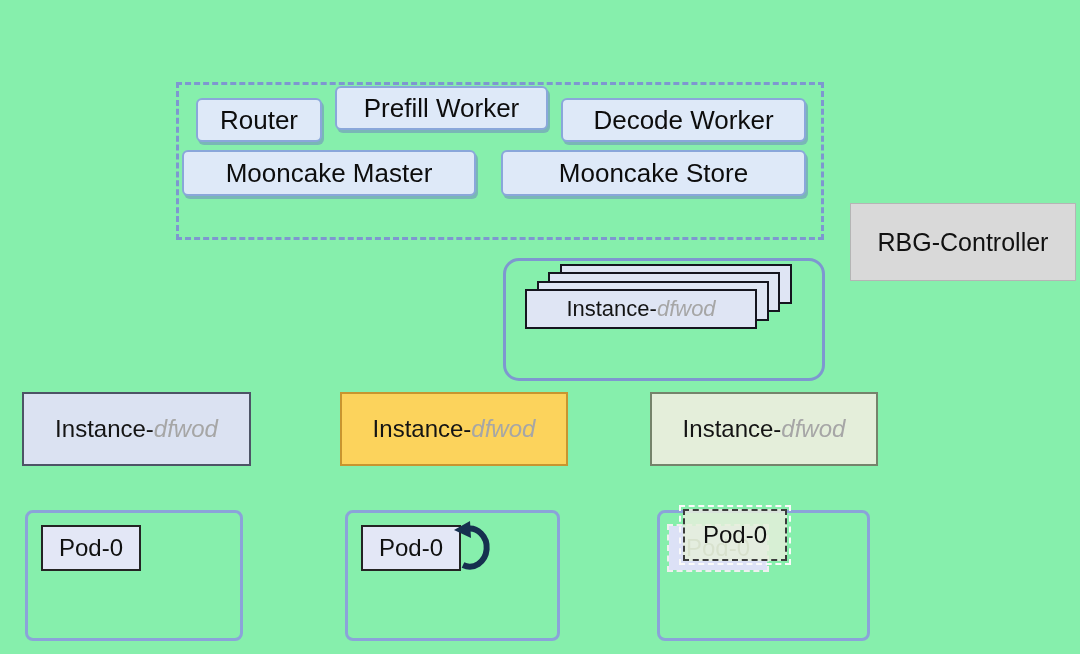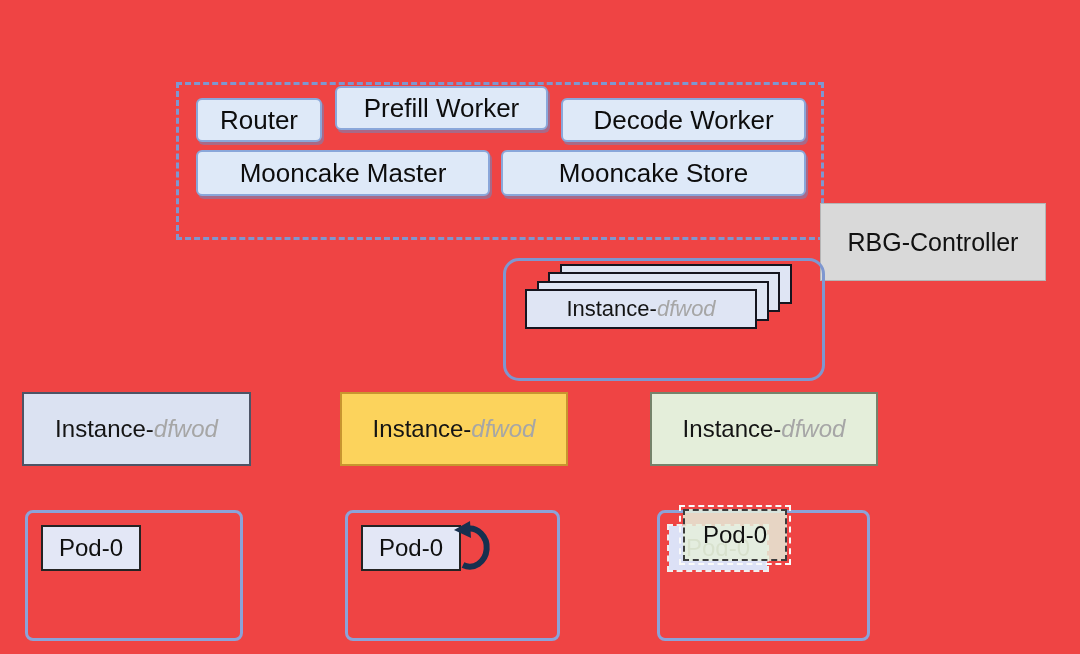--- a/index.html
+++ b/index.html
@@ -1,38 +1,38 @@
 <!DOCTYPE html>
 <html><head>
 <meta charset="utf-8">
 <style>
   html,body{margin:0;padding:0;background:#000;}
   .canvas{
-    position:relative;width:1080px;height:654px;background:#ef4444;
+    position:relative;width:1080px;height:654px;background:#86efac;
     font-family:"Liberation Sans",sans-serif;overflow:hidden;
   }
   
   .dashed-group{
     position:absolute;left:176px;top:82px;width:642px;height:152px;
     border:3px dashed #7e97d0;
   }
   .chip{
     position:absolute;display:flex;align-items:center;justify-content:center;
     background:#dee9f8;border:2px solid #8aa7da;border-radius:6px;
     box-shadow:2px 3px 0 rgba(111,136,191,0.55);
     color:#0d0d0d;font-size:26px;white-space:nowrap;
   }
   .chip-router{left:196px;top:98px;width:122px;height:40px;}
   .chip-prefill{left:335px;top:98px;width:209px;height:40px;}
   .chip-decode{left:561px;top:98px;width:241px;height:40px;}
   .chip-master{left:196px;top:150px;width:290px;height:42px;}
   .chip-store{left:501px;top:150px;width:301px;height:42px;}
   
   .controller{
-    position:absolute;left:820px;top:203px;width:224px;height:76px;
+    position:absolute;left:850px;top:203px;width:224px;height:76px;
     background:#d9d9d9;border:1px solid #b5b5b5;
     display:flex;align-items:center;justify-content:center;
     color:#111;font-size:25px;
   }
   
   .stack-box{
     position:absolute;left:503px;top:258px;width:316px;height:117px;
     border:3px solid #7e97d0;border-radius:16px;
   }
   .stack-card{
@@ -106,21 +106,21 @@
     <div class="chip chip-store">
       <span>Mooncake Store</span>
     </div>
   </div>
 
   <style>
     .dashed-group .chip{position:absolute;}
     .chip-router{left:17px;top:13px;}
     .chip-prefill{left:156px;top:1px;}
     .chip-decode{left:382px;top:13px;}
-    .chip-master{left:17px;top:65px;justify-content:center;}
+    .chip-master{left:3px;top:65px;justify-content:center;}
     .chip-store{left:322px;top:65px;}
   </style>
 
   <div class="controller">
     <span>RBG-Controller</span>
   </div>
 
   <div class="stack-box">
     <div class="stack-card b3"></div>
     <div class="stack-card b2"></div>

